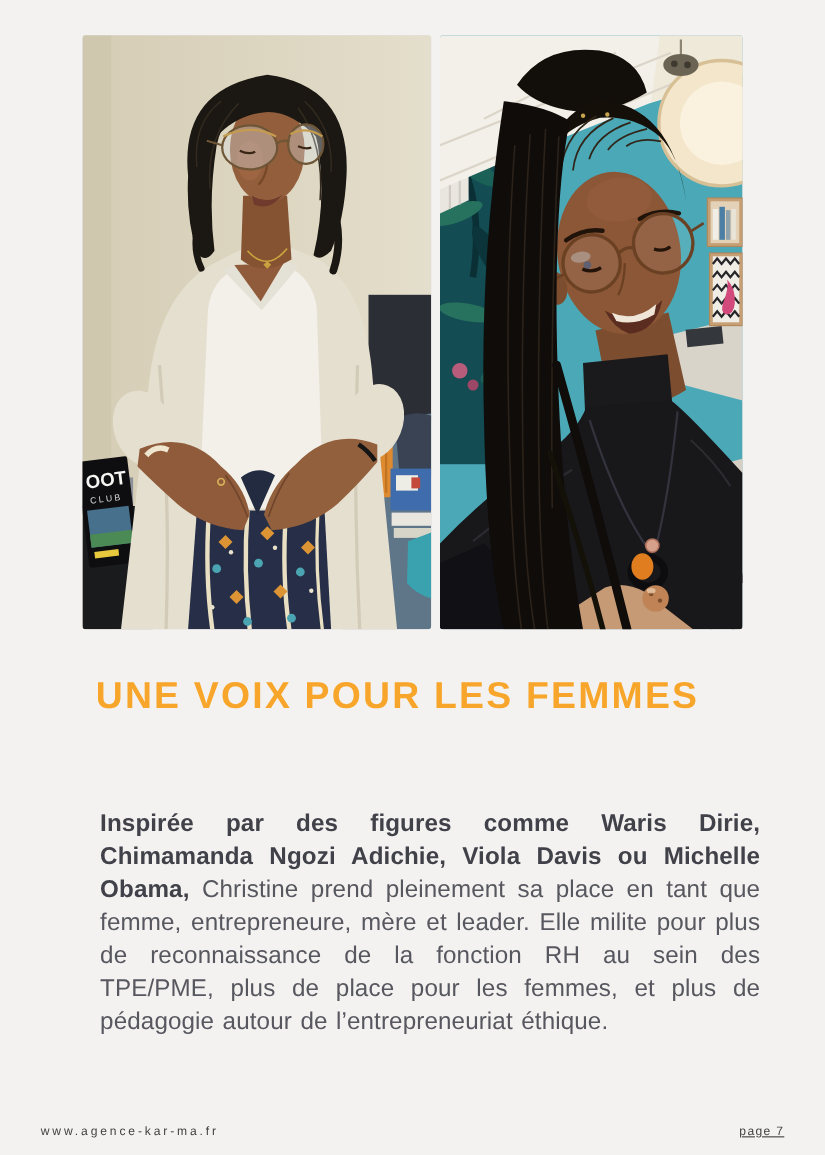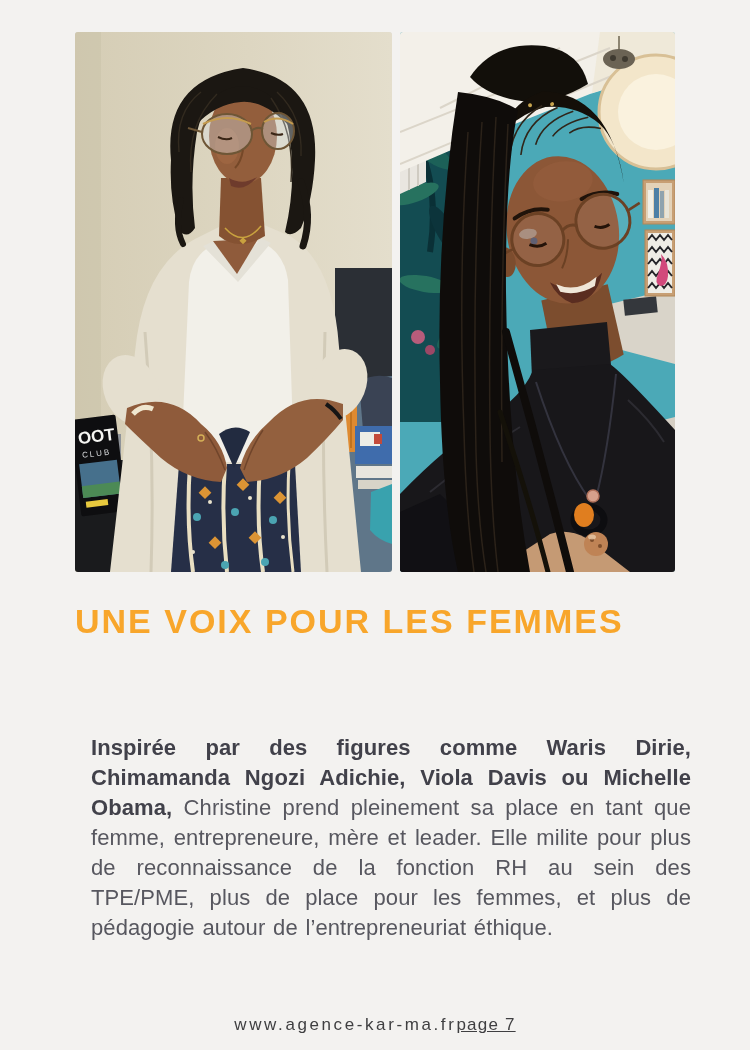--- a/index.html
+++ b/index.html
@@ -9,36 +9,36 @@
   *{box-sizing:border-box}
   html,body{margin:0;padding:0;background:#e8e8e6;}
   #page{
     position:relative;width:750px;height:1050px;margin:0 auto;
     background:var(--page-bg);overflow:hidden;
     font-family:"Liberation Sans","DejaVu Sans",sans-serif;
   }
   .photos{position:absolute;left:75px;top:32px;display:flex;gap:8px;}
   .photo{display:block;border-radius:3px;overflow:hidden;background:#ddd;}
   h1.title{
-    position:absolute;left:75px;top:597px;margin:0;width:620px;
+    position:absolute;left:75px;top:597px;margin:12px;width:620px;
     font-size:34px;line-height:48px;font-weight:700;letter-spacing:2px;
     color:var(--accent);
   }
   h1.title span{display:block;}
   p.body{
     position:absolute;left:75px;top:717px;width:600px;margin:16px;
     font-size:22px;line-height:30px;text-align:justify;
     letter-spacing:.1px;word-spacing:1.5px;
     color:var(--text-regular);
   }
   p.body .lead{font-weight:700;color:var(--text-bold);}
   .footer{
     position:absolute;left:37px;right:37px;bottom:15px;
-    display:flex;justify-content:center;align-items:baseline;
-    font-size:17px;color:var(--footer-text);
+    display:flex;justify-content:space-between;align-items:baseline;
+    font-size:11px;color:var(--footer-text);
   }
   .footer .site{letter-spacing:2.6px;}
   .footer .pageno{letter-spacing:1.2px;text-decoration:underline;}
 </style>
 </head>
 <body>
 
 <div id="page">
 
   <div class="photos">

